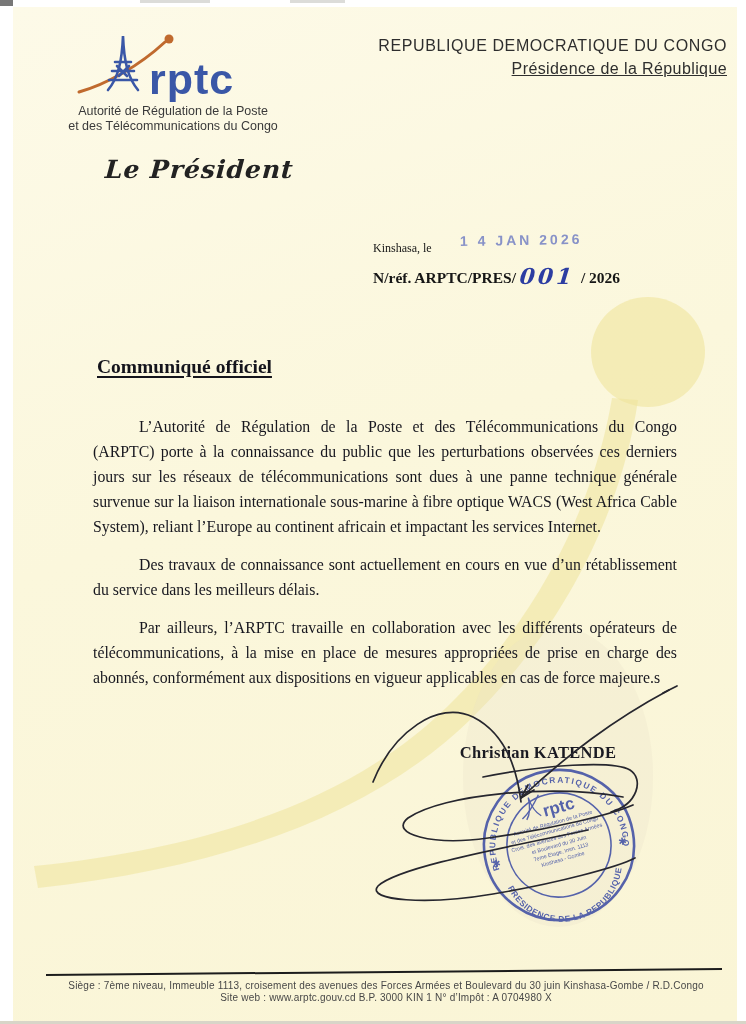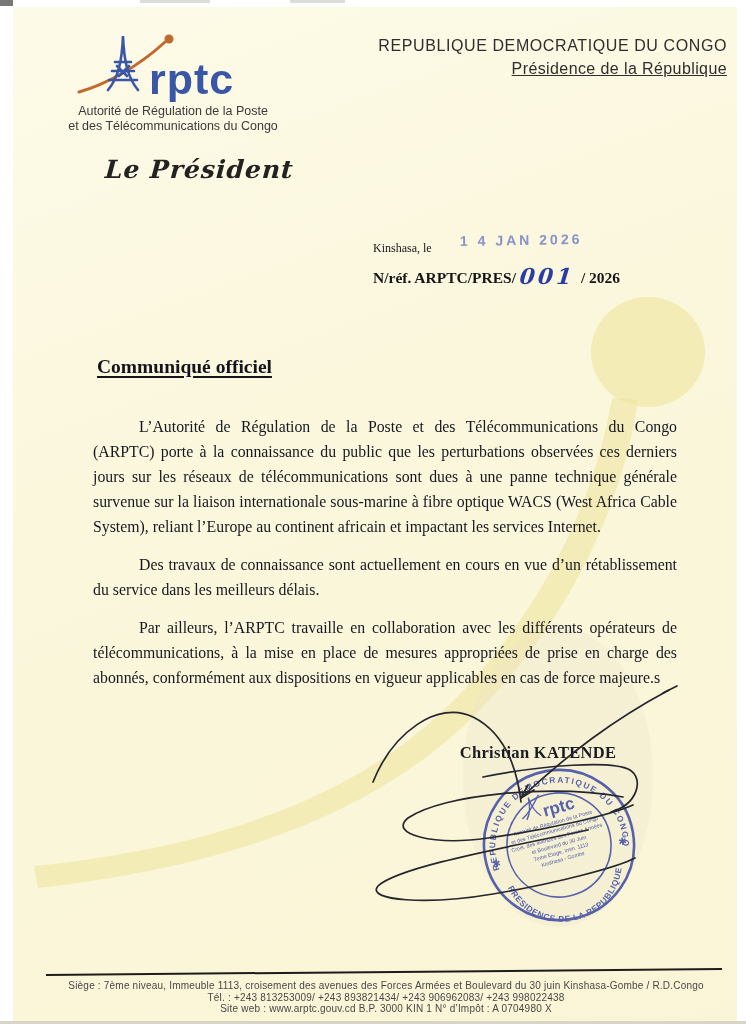--- a/index.html
+++ b/index.html
@@ -145,21 +145,20 @@
       <path d="M 208 136 L 215 123 M 208 136 L 221 128"></path>
       <path d="M 170 115 C 230 103, 300 98, 317 108 C 331 117, 325 142, 298 150"></path>
       <path d="M 310 135 C 240 122, 130 132, 95 156 C 75 172, 120 184, 175 176 C 240 167, 300 152, 320 143"></path>
       <path d="M 275 168 C 190 186, 85 205, 65 224 C 52 239, 115 243, 180 232 C 245 221, 305 205, 322 196"></path>
     </g>
   </svg>
 
   <div class="abs footer-rule"></div>
   <div class="abs footer">
     <div>Siège : 7ème niveau, Immeuble 1113, croisement des avenues des Forces Armées et Boulevard du 30 juin  Kinshasa-Gombe / R.D.Congo</div>
-    <div>Tél. : +243 813253009/ +243 893821434/ +243 906962083/ +243 998022438</div>
     <div>Site web : www.arptc.gouv.cd   B.P. 3000 KIN 1   N° d’Impôt : A 0704980 X</div>
   </div>
 
 </div>
 
 <div class="corner-mark"></div>
 <div class="edge-smudge" style="left:140px;top:0;width:70px;height:3px;"></div>
 <div class="edge-smudge" style="left:290px;top:0;width:55px;height:3px;"></div>
 <div class="bottom-edge"></div>
 

